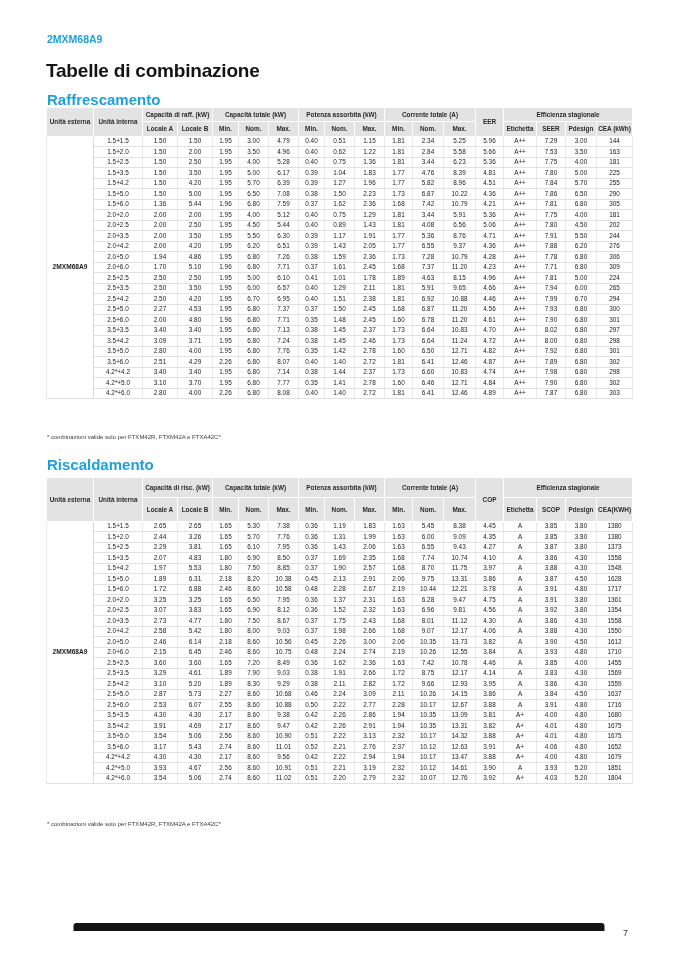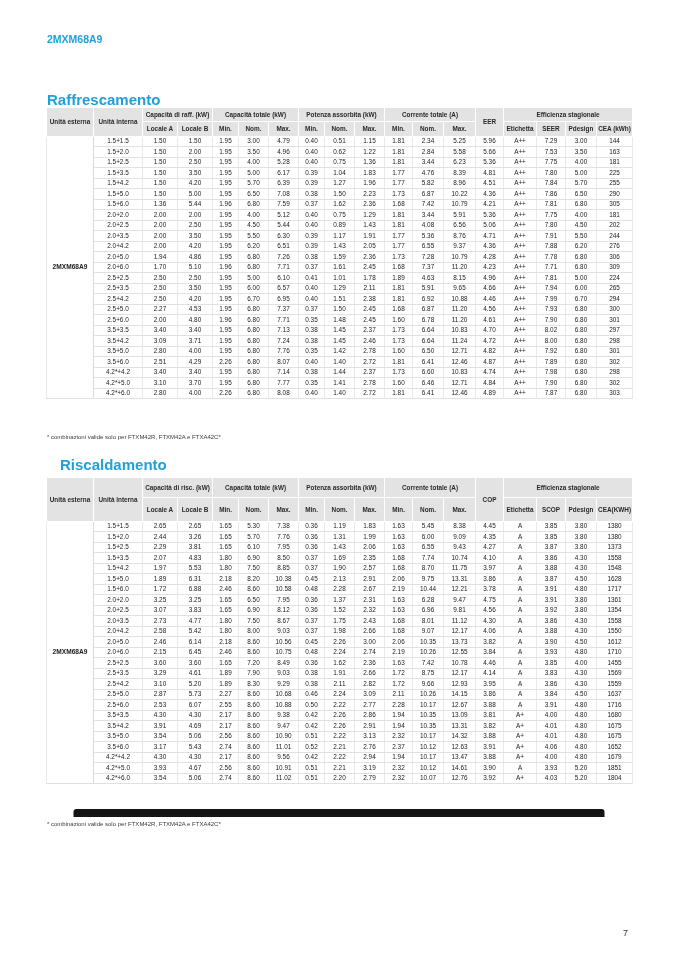--- a/index.html
+++ b/index.html
@@ -1,23 +1,23 @@
 <!DOCTYPE html>
 <html><head>
 <meta charset="utf-8">
 <style>
   * { margin: 0; padding: 0; box-sizing: border-box; }
   html, body { width: 678px; height: 959px; background: #ffffff; font-family: "Liberation Sans", sans-serif; color: #1b1b1b; overflow: hidden; }
-  .page { position: relative; width: 678px; height: 817px; background: #fff; border-radius: 28px; }
+  .page { position: relative; width: 678px; height: 931px; background: #fff; border-radius: 28px; }
 
   .model { position: absolute; left: 47px; top: 33px; font-size: 10.5px; font-weight: bold; color: #1fa0db; }
   .title { position: absolute; left: 46px; top: 60px; font-size: 19px; font-weight: bold; color: #141414; letter-spacing: -0.2px; }
   .section-label { font-size: 15px; font-weight: bold; color: #1fa0db; }
   #cool-label { position: absolute; left: 47px; top: 91px; }
-  #heat-label { position: absolute; left: 47px; top: 456px; margin-left: 13px; }
+  #heat-label { position: absolute; left: 47px; top: 456px; }
 
   .tbl { border-collapse: collapse; table-layout: fixed; width: 586px; position: absolute; left: 46px; }
   #cool-table { top: 107px; }
   #heat-table { top: 477px; }
 
   .tbl thead th {
     background: #e3e3e3; border: 1px solid #ffffff;
     font-size: 6.4px; font-weight: bold; color: #2a2a2a;
     text-align: center; vertical-align: middle; padding: 3px 1px; line-height: 1.15;
   }
@@ -39,20 +39,21 @@
 
   .page-number { position: absolute; right: 50px; top: 928px; font-size: 9px; color: #333; }
   .bottom-bar { position: absolute; bottom: 0; left: 50%; transform: translateX(-50%); width: 531px; height: 8px; background: #141414; border-radius: 3px 3px 0 0; }
 </style>
 </head>
 <body>
 
 <div class="page">
 
   <div class="model">2MXM68A9</div>
+  <div class="title">Tabelle di combinazione</div>
 
   <div class="section-label" id="cool-label">Raffrescamento</div>
 
   <table class="tbl" id="cool-table">
     <colgroup>
       <col style="width:47px">
         <col style="width:49px">
       <col style="width:35px">
         <col style="width:35px">
       <col style="width:26px">

